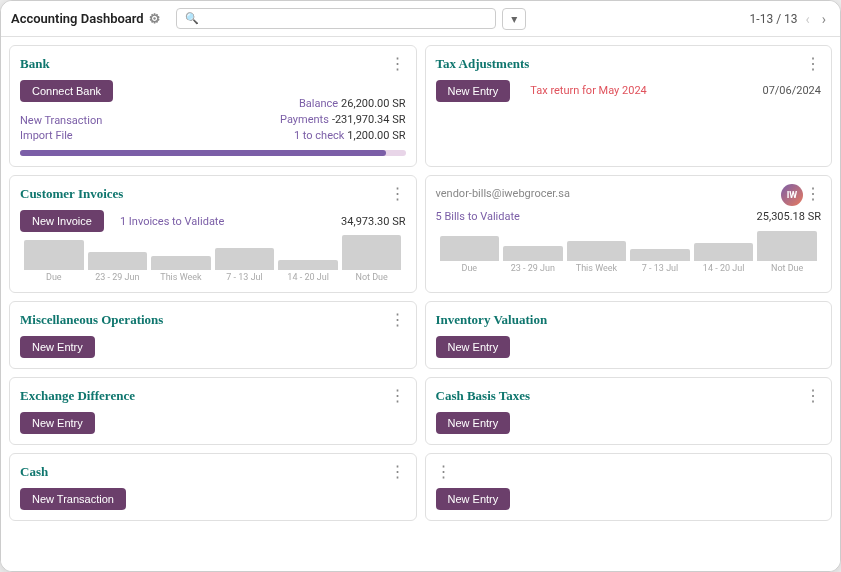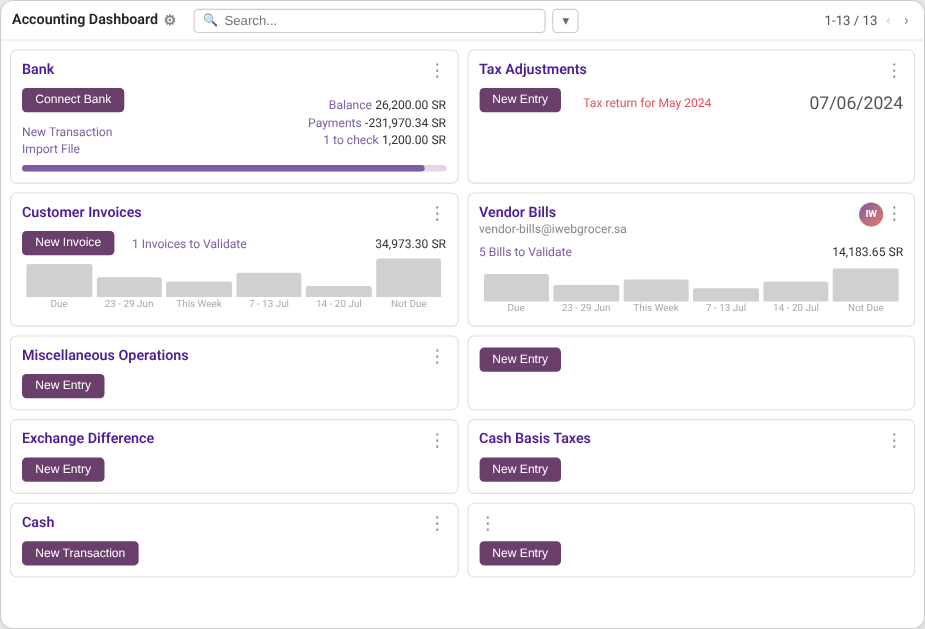--- a/index.html
+++ b/index.html
@@ -109,22 +109,23 @@
       position: relative;
     }
     .card-header {
       display: flex;
       justify-content: space-between;
       align-items: flex-start;
       margin-bottom: 8px;
     }
     .card-title {
       font-weight: 600;
-      color: #4c1d95;
+      color: #0f766e;
       font-size: 13px;
+      font-family: Liberation Serif, serif;
     }
     .card-subtitle {
       font-size: 11px;
       color: #888;
       margin-top: 1px;
     }
     .card-menu {
       cursor: pointer;
       color: #888;
       font-size: 16px;
@@ -157,21 +158,21 @@
       flex-direction: column;
       gap: 2px;
       margin-left: auto;
       text-align: right;
     }
     .stat-label { color: #7b5ea7; font-size: 11px; cursor: pointer; padding-left: 40px; }
     .stat-value { color: #333; font-size: 11px; }
     .bank-body {
       display: flex;
       gap: 8px;
-      align-items: center;
+      align-items: flex-end;
     }
     .bank-left { display: flex; flex-direction: column; gap: 6px; }
     .bank-right { margin-left: auto; }
     
     .progress-bar-container {
       margin-top: 8px;
       height: 6px;
       background: #e8d5e8;
       border-radius: 3px;
       position: relative;
@@ -221,21 +222,21 @@
       justify-content: space-between;
       align-items: center;
       margin-top: 4px;
     }
     .tax-alert {
       color: #e0525c;
       font-size: 11px;
     }
     .tax-date {
       color: #555;
-      font-size: 16px;
+      font-size: 11px;
     }
     .avatar-badge {
       position: absolute;
       top: 8px;
       right: 28px;
       width: 22px;
       height: 22px;
       border-radius: 50%;
       background: linear-gradient(135deg, #7b5ea7, #e87b5e);
       display: flex;
@@ -251,21 +252,20 @@
 
 <div class="window">
 
   <div class="header">
     <span class="header-title">
       <span>Accounting Dashboard</span>
       <span class="gear-icon">⚙</span>
     </span>
     <div class="search-bar">
       <span class="search-icon">🔍</span>
-      <input class="search-input" type="text" placeholder="Search..." style="">
     </div>
     <div class="dropdown-arrow">▾</div>
     <div class="pagination">
       <span>1-13 / 13</span>
       <span class="page-nav disabled">‹</span>
       <span class="page-nav">›</span>
     </div>
   </div>
 
   <div class="main">
@@ -354,29 +354,28 @@
           <div class="bar-group">
             <div class="bar" style="height:35px;"></div>
             <span class="bar-label">Not Due</span>
           </div>
         </div>
       </div>
 
       <div class="card" style="position:relative;">
         <div class="card-header">
           <div>
-            <div class="card-title">Vendor Bills</div>
             <div class="card-subtitle">vendor-bills@iwebgrocer.sa</div>
           </div>
           <span class="card-menu">⋮</span>
         </div>
         <div class="avatar-badge">IW</div>
         <div style="display:flex; align-items:center; gap:10px;">
           <span class="validate-link">5 Bills to Validate</span>
-          <span class="amount-text" style="margin-left:auto;">14,183.65 SR</span>
+          <span class="amount-text" style="margin-left:auto;">25,305.18 SR</span>
         </div>
         <div class="chart-area">
           <div class="bar-group">
             <div class="bar" style="height:25px;"></div>
             <span class="bar-label">Due</span>
           </div>
           <div class="bar-group">
             <div class="bar" style="height:15px;"></div>
             <span class="bar-label">23 - 29 Jun</span>
           </div>
@@ -401,20 +400,23 @@
 
       <div class="card">
         <div class="card-header">
           <span class="card-title">Miscellaneous Operations</span>
           <span class="card-menu">⋮</span>
         </div>
         <button class="btn-primary">New Entry</button>
       </div>
 
       <div class="card">
+        <div class="card-header">
+          <span class="card-title">Inventory Valuation</span>
+        </div>
         <button class="btn-primary">New Entry</button>
       </div>
 
       <div class="card">
         <div class="card-header">
           <span class="card-title">Exchange Difference</span>
           <span class="card-menu">⋮</span>
         </div>
         <button class="btn-primary">New Entry</button>
       </div>

